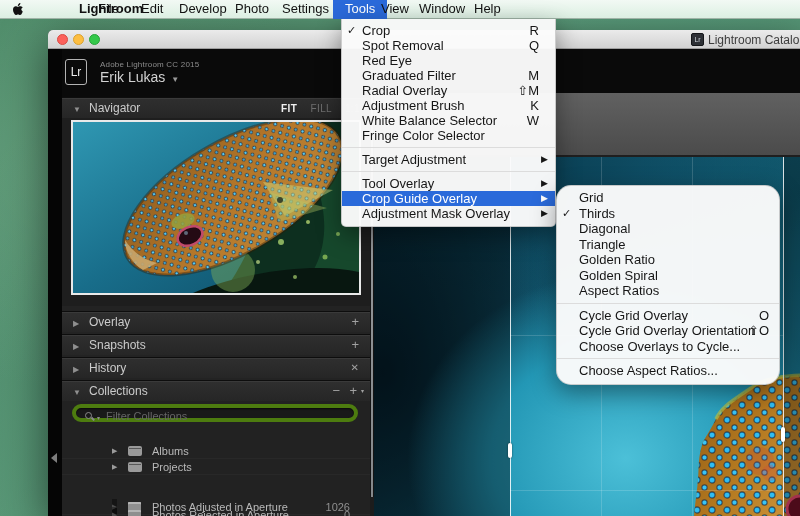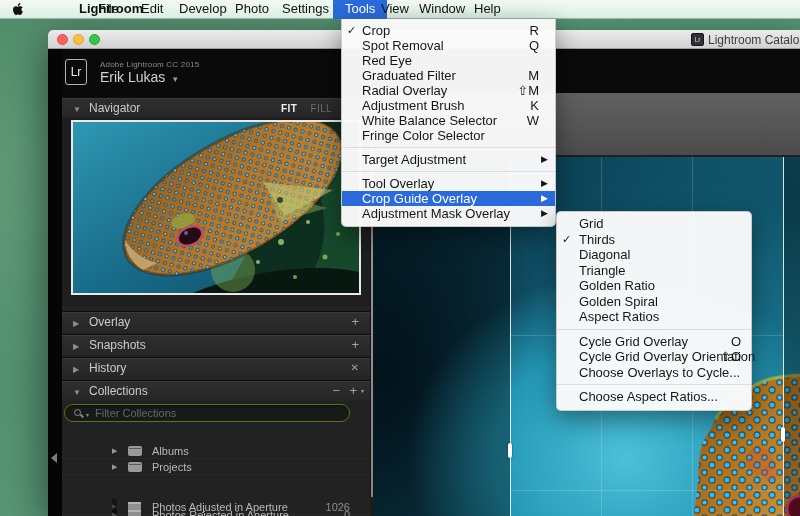--- a/index.html
+++ b/index.html
@@ -60,22 +60,22 @@
   .navzoom { position:absolute; right:10px; top:0; font-size:10px; letter-spacing:.4px; }
   .navzoom span { margin-left:10px; color:#6f6f6f; }
   .navzoom span.on { color:#f0f0f0; font-weight:bold; }
 
   .nav-thumb-area { position:absolute; left:0; top:69px; width:100%; height:188px; background:#1e1e1e; }
   .nav-img { position:absolute; left:9px; top:2px; width:290px; height:175px;
     border:2px solid #e9e9e9; background:#0d3a4c; }
   .nav-img svg { display:block; }
 
   .coll-body { position:absolute; left:0; top:352px; width:100%; height:115px; background:#222; }
-  .filter-box { position:absolute; left:2px; top:3px; width:286px; height:18px; border-radius:9px;
-    background:#191919; border:1px solid #4d7c0f; box-shadow:inset 0 1px 2px rgba(0,0,0,.7); }
+  .filter-box { position:absolute; left:10px; top:3px; width:286px; height:18px; border-radius:9px;
+    background:#191919; border:4px solid #4d7c0f; box-shadow:inset 0 1px 2px rgba(0,0,0,.7); }
   .filter-box input { position:absolute; left:30px; top:1px; width:240px; height:14px; background:transparent;
     border:none; outline:none; color:#9a9a9a; font-size:11px; font-family:inherit; }
   .filter-box input::placeholder { color:#666; }
   .mag { position:absolute; left:9px; top:4px; width:7px; height:7px; border:1.5px solid #8a8a8a; border-radius:50%; }
   .mag::after { content:""; position:absolute; width:4px; height:1.5px; background:#8a8a8a;
     transform:rotate(45deg); right:-3.5px; bottom:-1px; }
   .mag-caret { position:absolute; left:21px; top:6px; font-size:6px; color:#8a8a8a; }
 
   .trow { position:absolute; left:0; width:100%; height:16px; font-size:11px; color:#b9b9b9;
     line-height:16px; border-bottom:1px solid rgba(255,255,255,.03); }
@@ -107,21 +107,21 @@
   .gline.h { left:136px; width:273px; height:1px; }
   .cropline { position:absolute; top:0; width:1px; height:100%; background:rgba(255,255,255,.85); }
   .handle { position:absolute; width:4px; height:15px; background:#fff; border-radius:2px;
     box-shadow:0 0 2px rgba(0,0,0,.6); }
   .fish-main { position:absolute; right:0; bottom:0; }
 
   
   .menu { position:absolute; background:rgba(251,251,251,.97); border:1px solid rgba(0,0,0,.18);
     box-shadow:0 8px 24px rgba(0,0,0,.4); font-size:13px; color:#161616; z-index:50; padding:4px 0 5px; }
   .tools-menu { left:341px; top:19px; width:215px; border-top:none; border-radius:0 0 5px 5px; }
-  .sub-menu { left:556px; top:185px; width:196px; border-radius:5px;margin-top:26px; }
+  .sub-menu { left:556px; top:185px; width:224px; border-radius:15px; }
   .mi { position:relative; height:15px; line-height:15px; padding-left:20px; padding-right:8px; white-space:nowrap; }
   .sub-menu .mi { height:15.5px; line-height:15.5px; padding-left:22px; }
   .mi .chk { position:absolute; left:5px; top:0; width:14px; font-size:11px; }
   .mi .sc { position:absolute; right:16px; top:0; }
   .mi .arr { position:absolute; right:7px; top:0; font-size:9px; }
   .mi.hl { background:#2a6ada; color:#fff; }
   .msep { height:1px; background:#dcdcdc; margin:4px 0; }
 </style>
 </head>
 <body>

